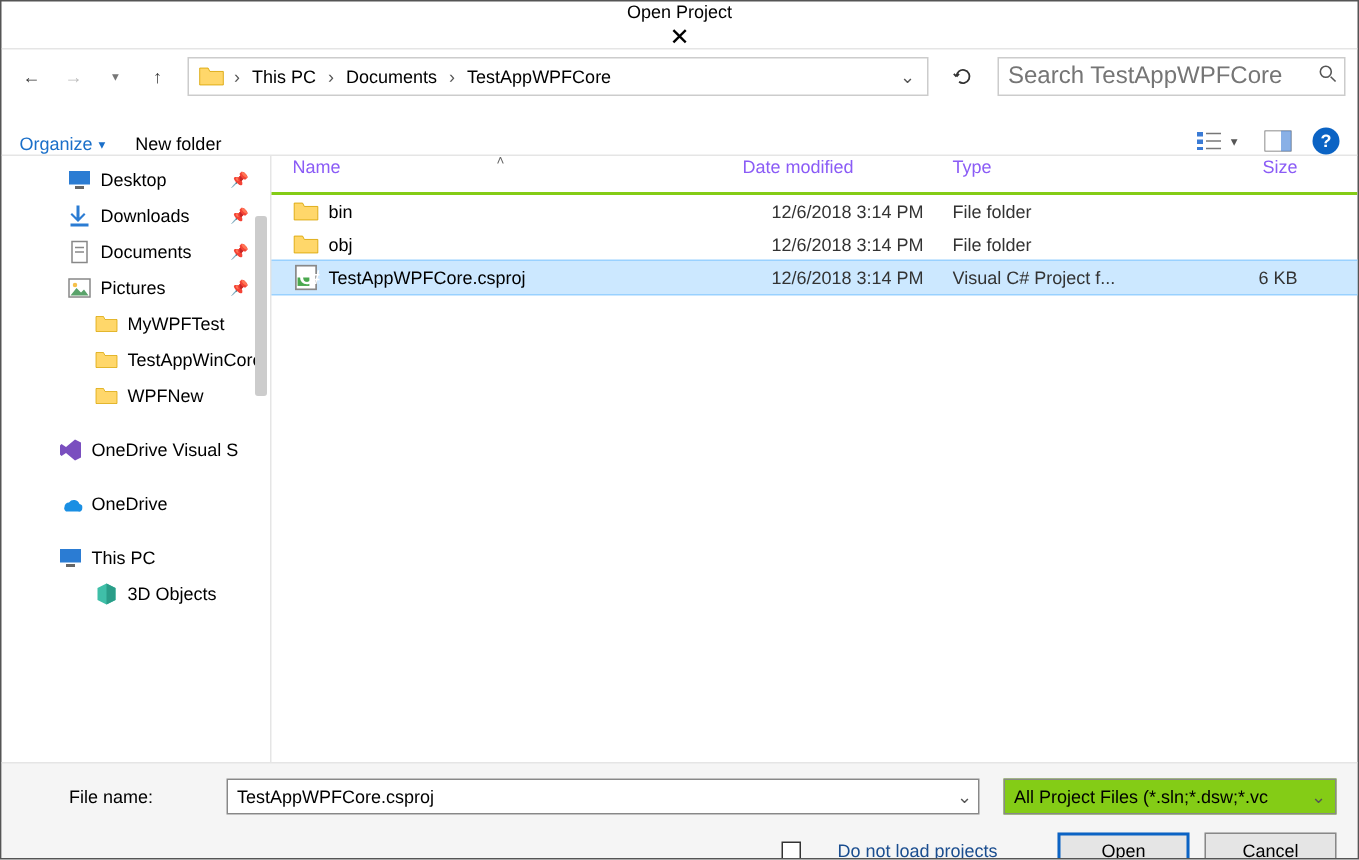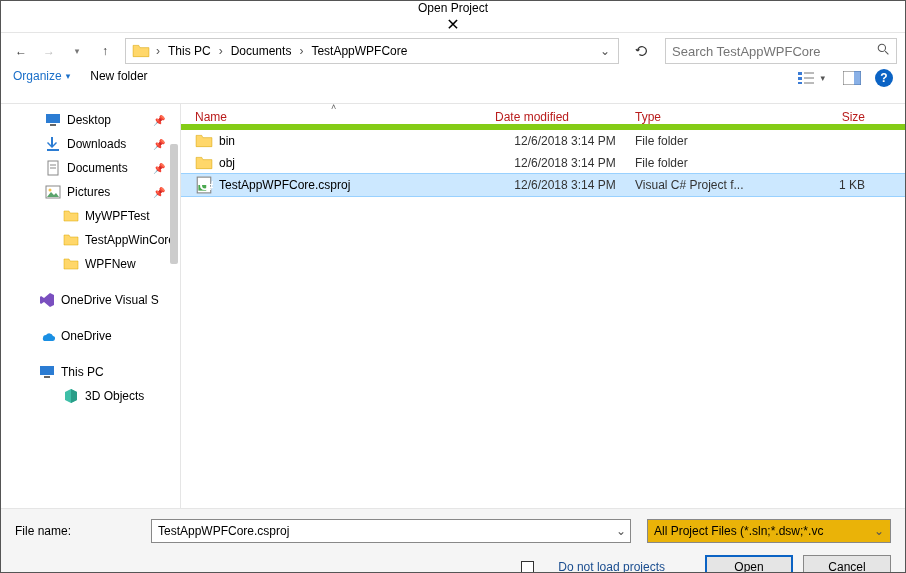--- a/index.html
+++ b/index.html
@@ -16,66 +16,66 @@
 .nav-btn { width: 24px; height: 24px; display: flex; align-items: center; justify-content: center; cursor: pointer; color:#333; }
 .nav-btn.disabled { color: #bbb; }
 .breadcrumb { flex: 1; display: flex; align-items: center; border: 1px solid #ccc; height: 26px; padding: 0 2px; margin: 0 6px 0 4px; }
 .breadcrumb .folder-mini { width: 18px; height: 18px; margin: 0 4px; }
 .breadcrumb .crumb { padding: 0 6px; cursor: pointer; line-height: 24px; }
 .breadcrumb .chevron { color: #555; padding: 0 2px; }
 .breadcrumb .spacer { flex: 1; }
 .breadcrumb .drop { padding: 0 6px; cursor: pointer; color:#555; }
 .refresh-btn { width: 26px; height: 26px; display: flex; align-items: center; justify-content: center; cursor: pointer; margin-right: 6px; }
 .searchbox { width: 232px; height: 26px; border: 1px solid #ccc; display: flex; align-items: center; padding: 0 6px; }
-.searchbox input { border: none; outline: none; flex: 1; font-size: 13px; color: #555; }
+.searchbox input { border: none; outline: none; flex: 1; font-size: 16px; color: #555; }
 .searchbox .search-icon { color: #555; }
 
 
-.toolbar { height: 34px; display: flex; align-items: flex-start; padding: 0 12px; gap: 20px; }
+.toolbar { height: 34px; display: flex; align-items: flex-end; padding: 0 12px; gap: 20px; }
 .toolbar .org { color: #1a6fc9; cursor: pointer; display:flex; align-items:center; gap:4px; }
 .toolbar .newf { cursor: pointer; }
 .toolbar .right { margin-left: auto; display: flex; align-items: center; gap: 10px; }
 .toolbar .icon-btn { cursor: pointer; padding:2px 4px; display:flex; align-items:center; gap:4px; }
 .help-circle { width: 18px; height: 18px; border-radius: 50%; background: #0b63c4; color: #fff; display: flex; align-items: center; justify-content: center; font-weight: bold; font-size: 12px; cursor: pointer; }
 
 
 .body { display: flex; height: 405px; border-top: 1px solid #e5e5e5; }
 .sidebar { width: 180px; border-right: 1px solid #e5e5e5; overflow: hidden; position: relative; padding-top: 4px; }
 .sidebar-inner { height: 100%; overflow: hidden; padding-left: 26px; }
 .tree-item { display: flex; align-items: center; height: 24px; padding-left: 18px; gap: 6px; cursor: pointer; white-space: nowrap; }
 .tree-item.sub { padding-left: 36px; }
 .tree-item .pin { margin-left: auto; color: #888; font-size: 10px; padding-right: 14px; }
 .tree-icon { width: 16px; height: 16px; flex-shrink: 0; }
 .group-gap { height: 12px; }
 .scroll-thumb { position: absolute; right: 2px; top: 40px; width: 8px; height: 120px; background: #ccc; border-radius: 2px; }
 
 .filelist { flex: 1; display: flex; flex-direction: column; }
-.columns { display: flex; height: 26px; align-items: flex-end; border-bottom: 6px solid #84cc16; color: #b91c1c; padding-left: 14px; }
+.columns { display: flex; height: 26px; align-items: flex-start; border-bottom: 2px solid #84cc16; color: #8b5cf6; padding-left: 14px; }
 .col-name { width: 300px; cursor: pointer; display:flex; align-items:center; }
 .col-date { width: 140px; cursor: pointer; }
 .col-type { width: 170px; cursor: pointer; }
 .col-size { width: 60px; text-align: right; cursor: pointer; }
 
 .rows { flex: 1; }
 .row { display: flex; height: 22px; align-items: center; padding-left: 14px; cursor: pointer; }
 .row.selected { background: #cce8ff; outline: 1px solid #99d1ff; }
 .row .ricon { width: 18px; height: 18px; margin-right: 6px; }
 .row .rname { width: 276px; }
 .row .rdate { width: 140px; color: #333; text-align: center; }
 .row .rtype { width: 170px; color: #333; white-space:nowrap; overflow:hidden; text-overflow:ellipsis; }
 .row .rsize { width: 60px; text-align: right; color: #333; }
 
 
 .footer { border-top: 1px solid #e5e5e5; background: #f5f5f5; padding: 10px 14px; }
 .footer-row1 { display: flex; align-items: center; gap: 8px; margin-bottom: 12px; }
-.footer-row1 .lbl { width: 128px; text-align: left; padding-right: 10px; }
+.footer-row1 .lbl { width: 128px; text-align: center; padding-right: 10px; }
 .filename-combo { flex: 1; height: 24px; border: 1px solid #888; background: #fff; display: flex; align-items: center; }
 .filename-combo input { flex: 1; border: none; outline: none; padding: 0 6px; font-size: 12px; }
 .filename-combo .dd { width: 18px; text-align: center; cursor: pointer; color:#555; }
-.filter-combo { width: 244px; height: 24px; border: 1px solid #888; background: #eab308; display: flex; align-items: center; padding: 10px 6px; cursor: pointer; margin-left: 8px; }
+.filter-combo { width: 222px; height: 24px; border: 1px solid #888; background: #84cc16; display: flex; align-items: center; padding: 10px 6px; cursor: pointer; margin-left: 8px; }
 .filter-combo .ft { flex: 1; white-space: nowrap; overflow: hidden; text-overflow: ellipsis; }
 .footer-row2 { display: flex; align-items: center; justify-content: flex-end; gap: 10px; }
 .chk-wrap { display: flex; align-items: center; gap: 24px; margin-right: 30px; color:#1a4d8f; }
 .chk { width: 13px; height: 13px; border: 1px solid #333; background: #fff; cursor: pointer; }
 .btn { width: 88px; height: 24px; border: 1px solid #888; background: #e5e5e5; cursor: pointer; display: flex; align-items: center; justify-content: center; }
 .btn.primary { border: 2px solid #0b63c4; background:#e5e5e5; }
 
 
 .folder-svg { fill: #ffd76a; stroke: #d9a400; stroke-width:0.5; }
 </style>
@@ -273,21 +273,21 @@
         </div>
         <div class="row selected">
           <svg class="ricon" viewBox="0 0 16 16">
             <rect x="2" y="1" width="12" height="14" fill="#fff" stroke="#888"></rect>
             <rect x="3" y="8" width="7" height="5" fill="#4aa84f"></rect>
             <text x="4" y="12" font-size="4.5" fill="#fff" font-weight="bold">C#</text>
           </svg>
           <div class="rname">TestAppWPFCore.csproj</div>
           <div class="rdate">12/6/2018 3:14 PM</div>
           <div class="rtype">Visual C# Project f...</div>
-          <div class="rsize">1 KB</div>
+          <div class="rsize">6 KB</div>
         </div>
       </div>
   </div>
 </div>
 
 <div class="footer">
   <div class="footer-row1">
     <div class="lbl">File name:</div>
     <div class="filename-combo">
       <input value="TestAppWPFCore.csproj" style="">

